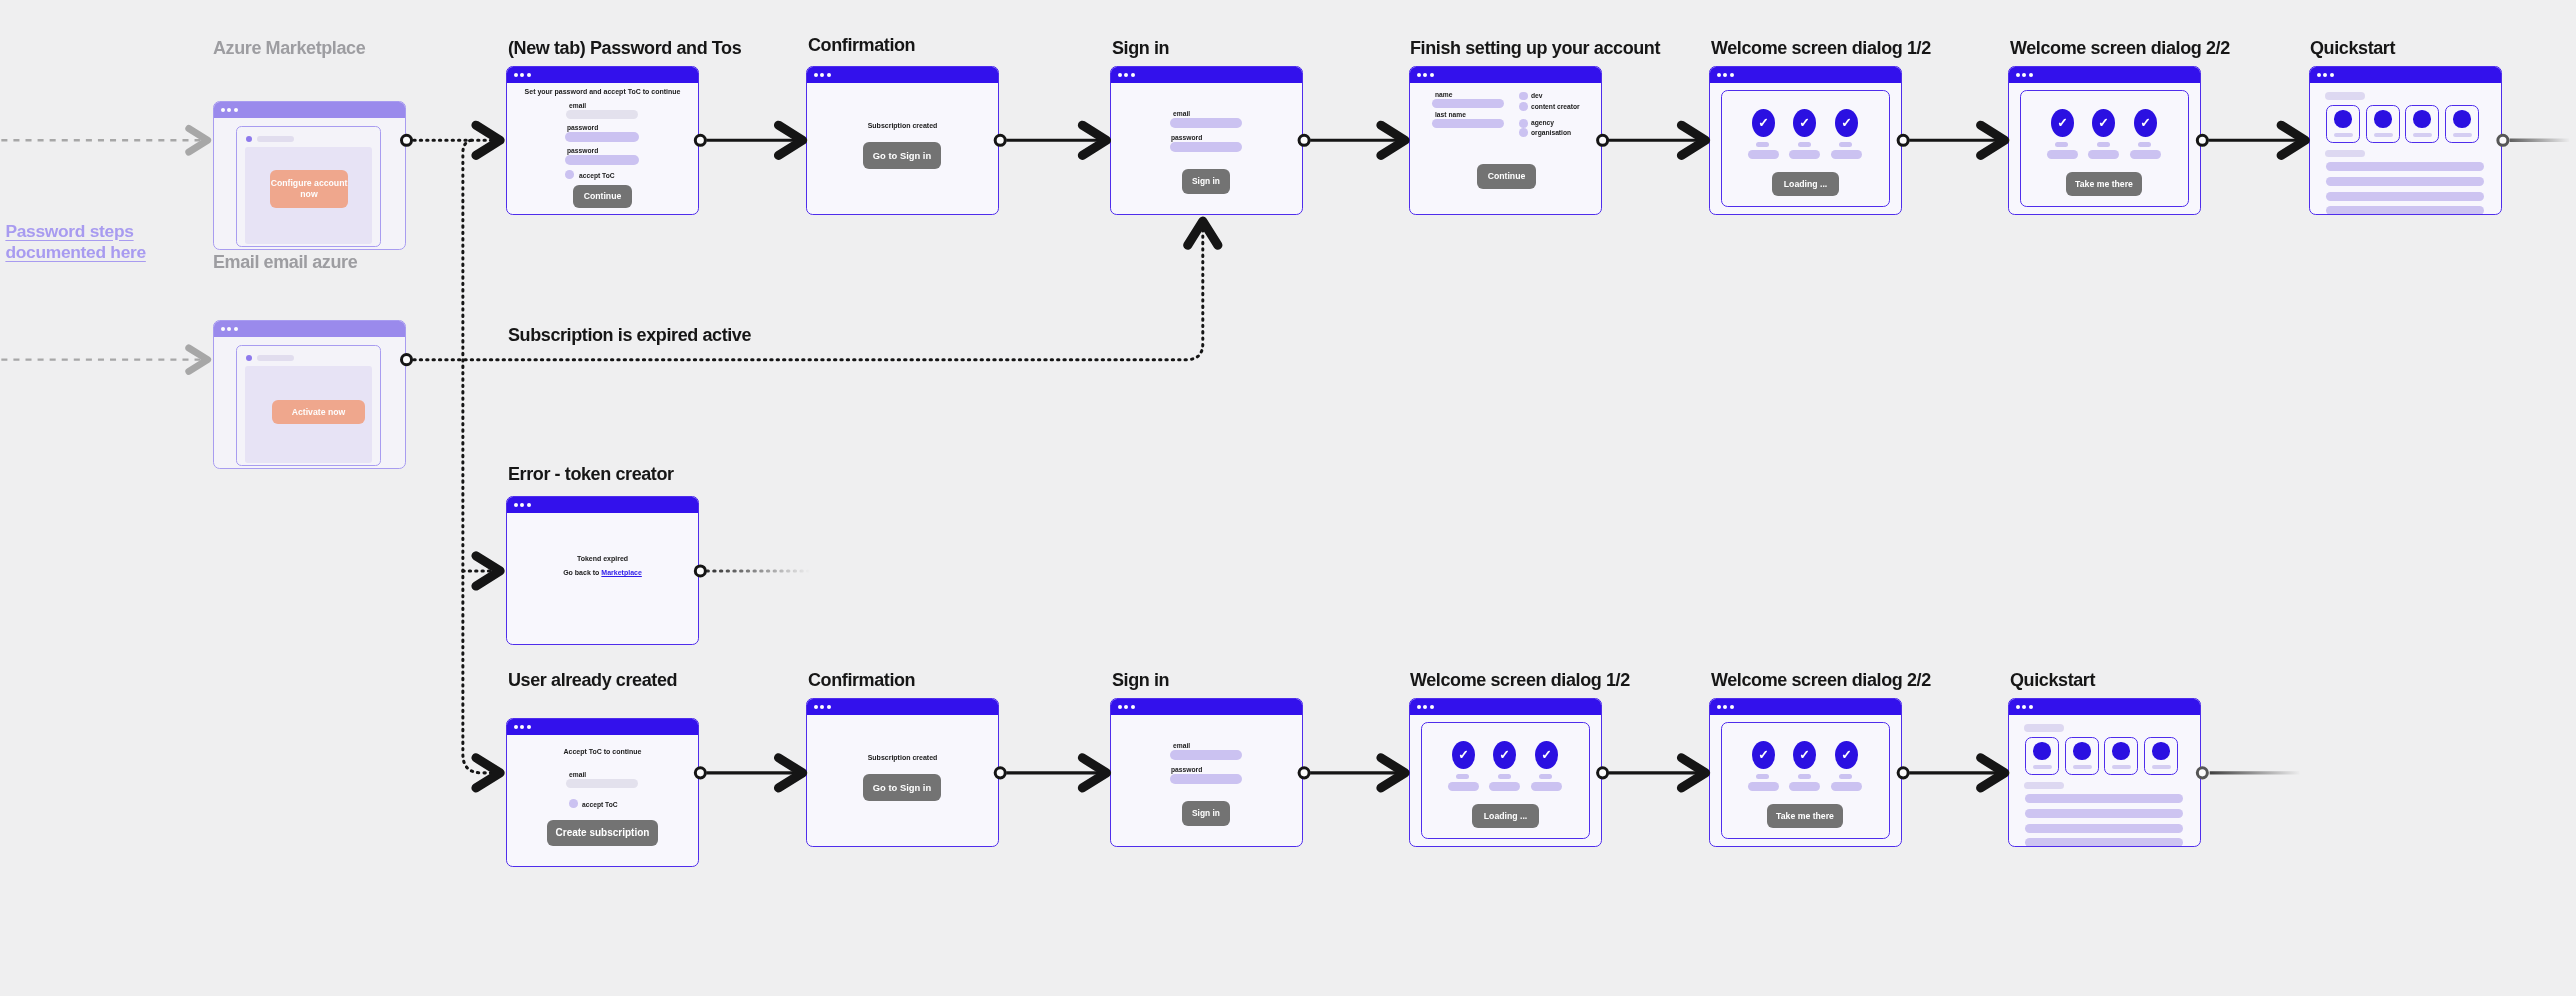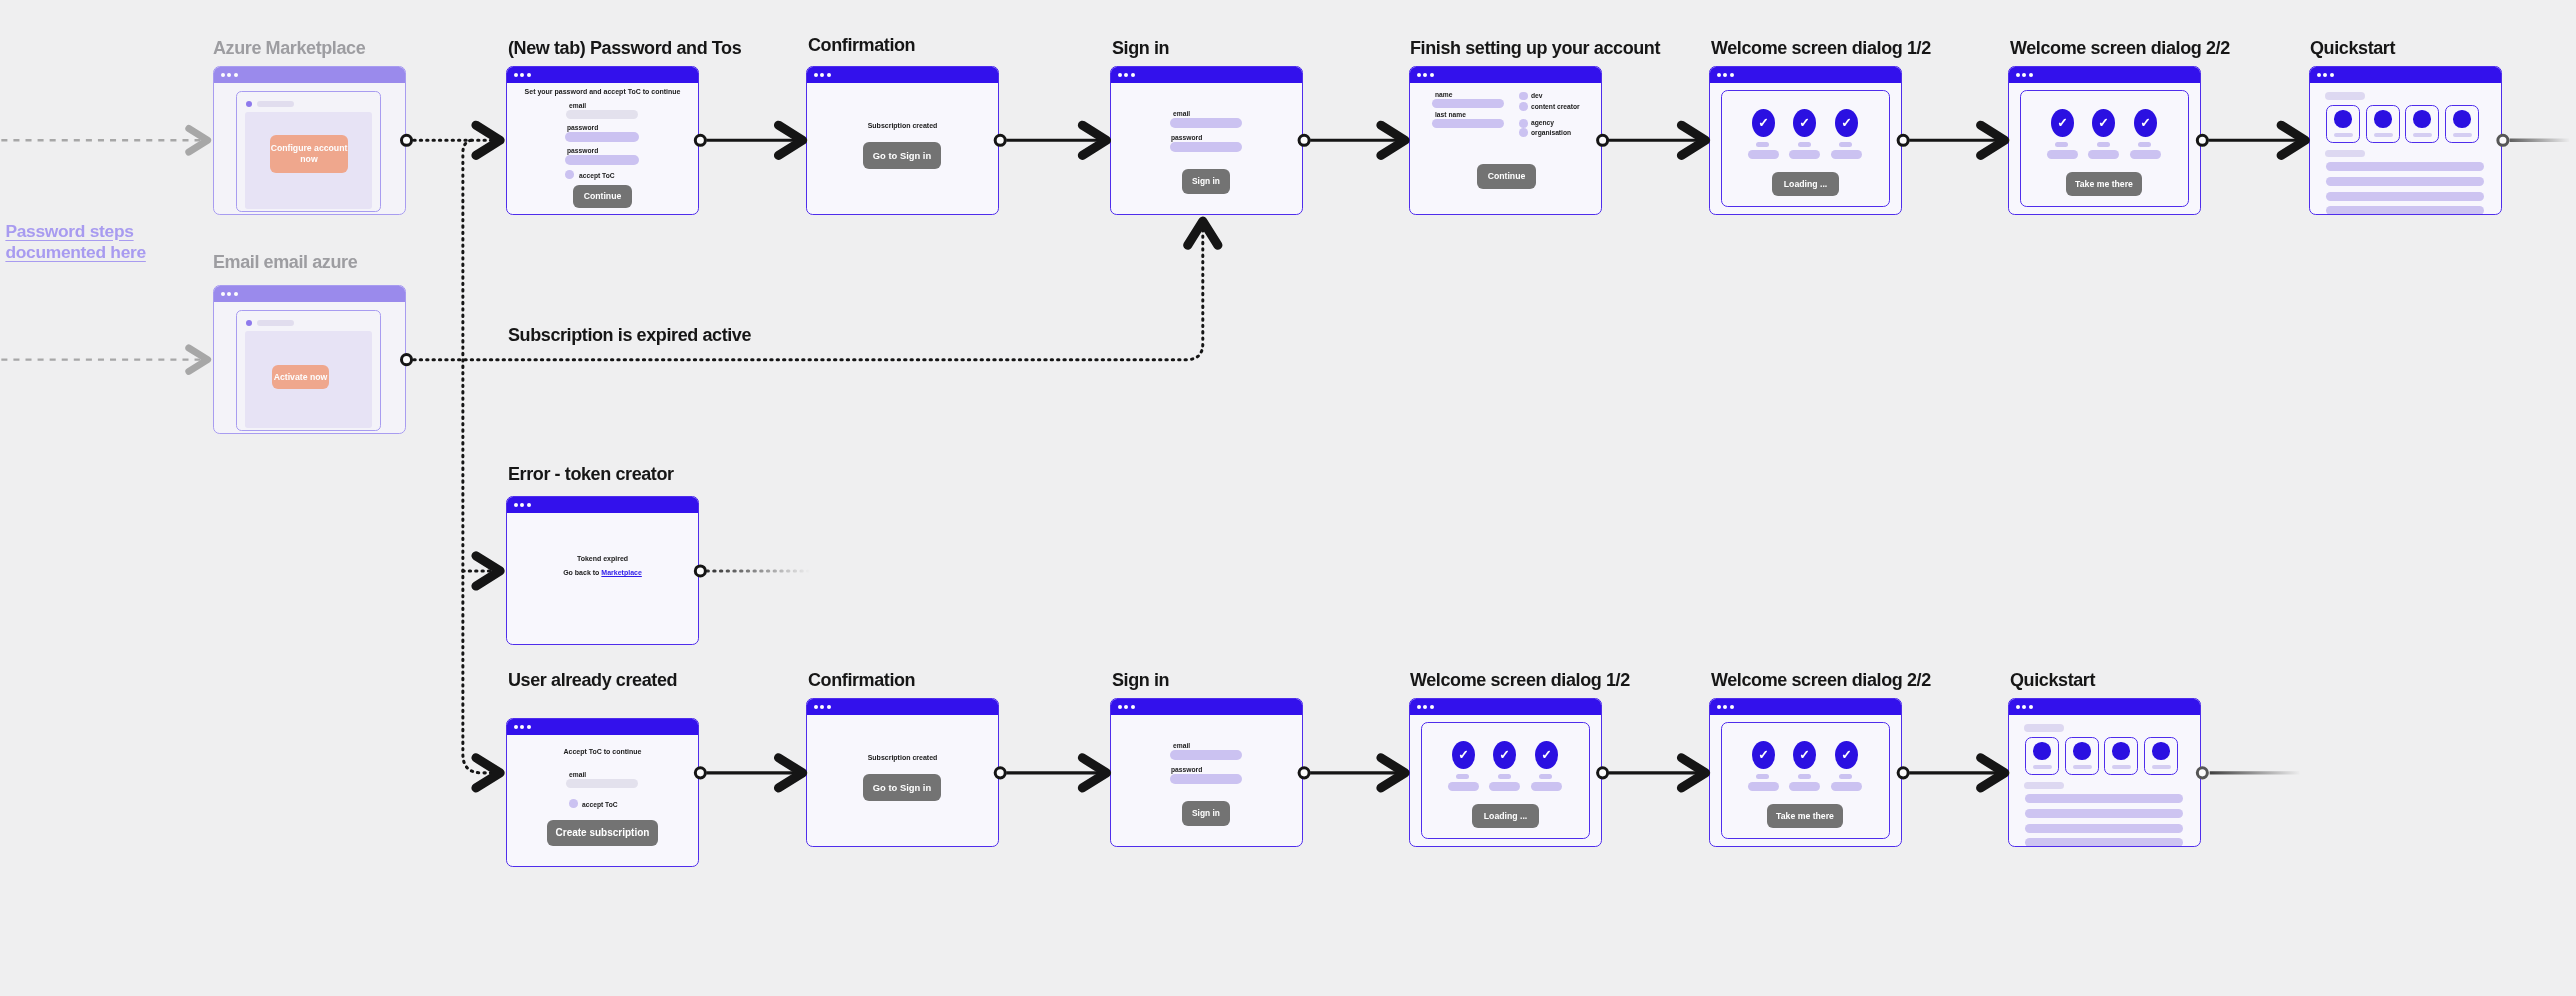--- a/index.html
+++ b/index.html
@@ -9,21 +9,21 @@
               letter-spacing:-0.4px;white-space:nowrap;z-index:2;}
   .sect-title.faded{color:#9d9da1;}
   .side-link{position:absolute;left:5.4px;top:221px;width:141px;font-size:17.4px;font-weight:bold;
              color:#a89bf0;line-height:1.18;text-decoration:underline;text-underline-offset:2.7px;
              letter-spacing:-0.3px;z-index:2;cursor:pointer;}
   .note-label{position:absolute;font-size:18px;font-weight:bold;color:#161616;
               letter-spacing:-0.4px;white-space:nowrap;z-index:2;}
   .win{position:absolute;width:193px;height:149px;background:#f8f7fd;border:1px solid #4f2dec;
        border-radius:6.7px;box-sizing:border-box;overflow:hidden;z-index:1;}
   .win .bar{height:16px;background:#3311ec;display:flex;align-items:center;padding-left:6.7px;}
-  .win.faded{background:#f5f4fa;border-color:#a295f0;opacity:.92;}
+  .win.faded{background:#f5f4fa;border-color:#a295f0;opacity:.92;margin-top:35px;}
   .win.faded .bar{background:#9382ec;}
   .dots{display:flex;gap:2.7px;}
   .dots i{width:4px;height:4px;border-radius:50%;background:#fff;display:block;}
   .body{position:absolute;left:0;top:16px;right:0;bottom:0;font-weight:bold;color:#1a1a1a;}
   .msg{position:absolute;left:0;width:100%;text-align:center;font-size:7px;font-weight:bold;}
   .lbl{position:absolute;font-size:6.7px;font-weight:bold;white-space:nowrap;}
   .pill{position:absolute;background:#cbc2f1;border-radius:6px;}
   .pill.grey{background:#e3e1ed;}
   .chk{position:absolute;width:8.7px;height:8.7px;border-radius:50%;background:#cbc2f1;}
   .btn{position:absolute;background:#737373;color:#fff;font-weight:bold;font-size:8.7px;
@@ -322,21 +322,21 @@
           <i></i>
           <i></i>
         </span>
       </div>
     <div class="body">
       <div class="frame faded-frame" style="left:21.5px;top:8px;width:145px;height:121px">
         <span class="fdot" style="left:9.4px;top:8.7px"></span>
         <span class="fpill" style="left:20px;top:8.7px;width:37px"></span>
         <div class="panel" style="left:8px;top:20px;width:127px;height:97px"></div>
       </div>
-      <div class="btn peach" style="left:58px;top:63px;width:57px;height:24px">Activate now</div>
+      <div class="btn peach" style="left:58px;top:63px;width:93px;height:24px">Activate now</div>
     </div>
   </div>
 
   <div class="win" style="left:506px;top:496px">
     <div class="bar">
         <span class="dots">
           <i></i>
           <i></i>
           <i></i>
         </span>

